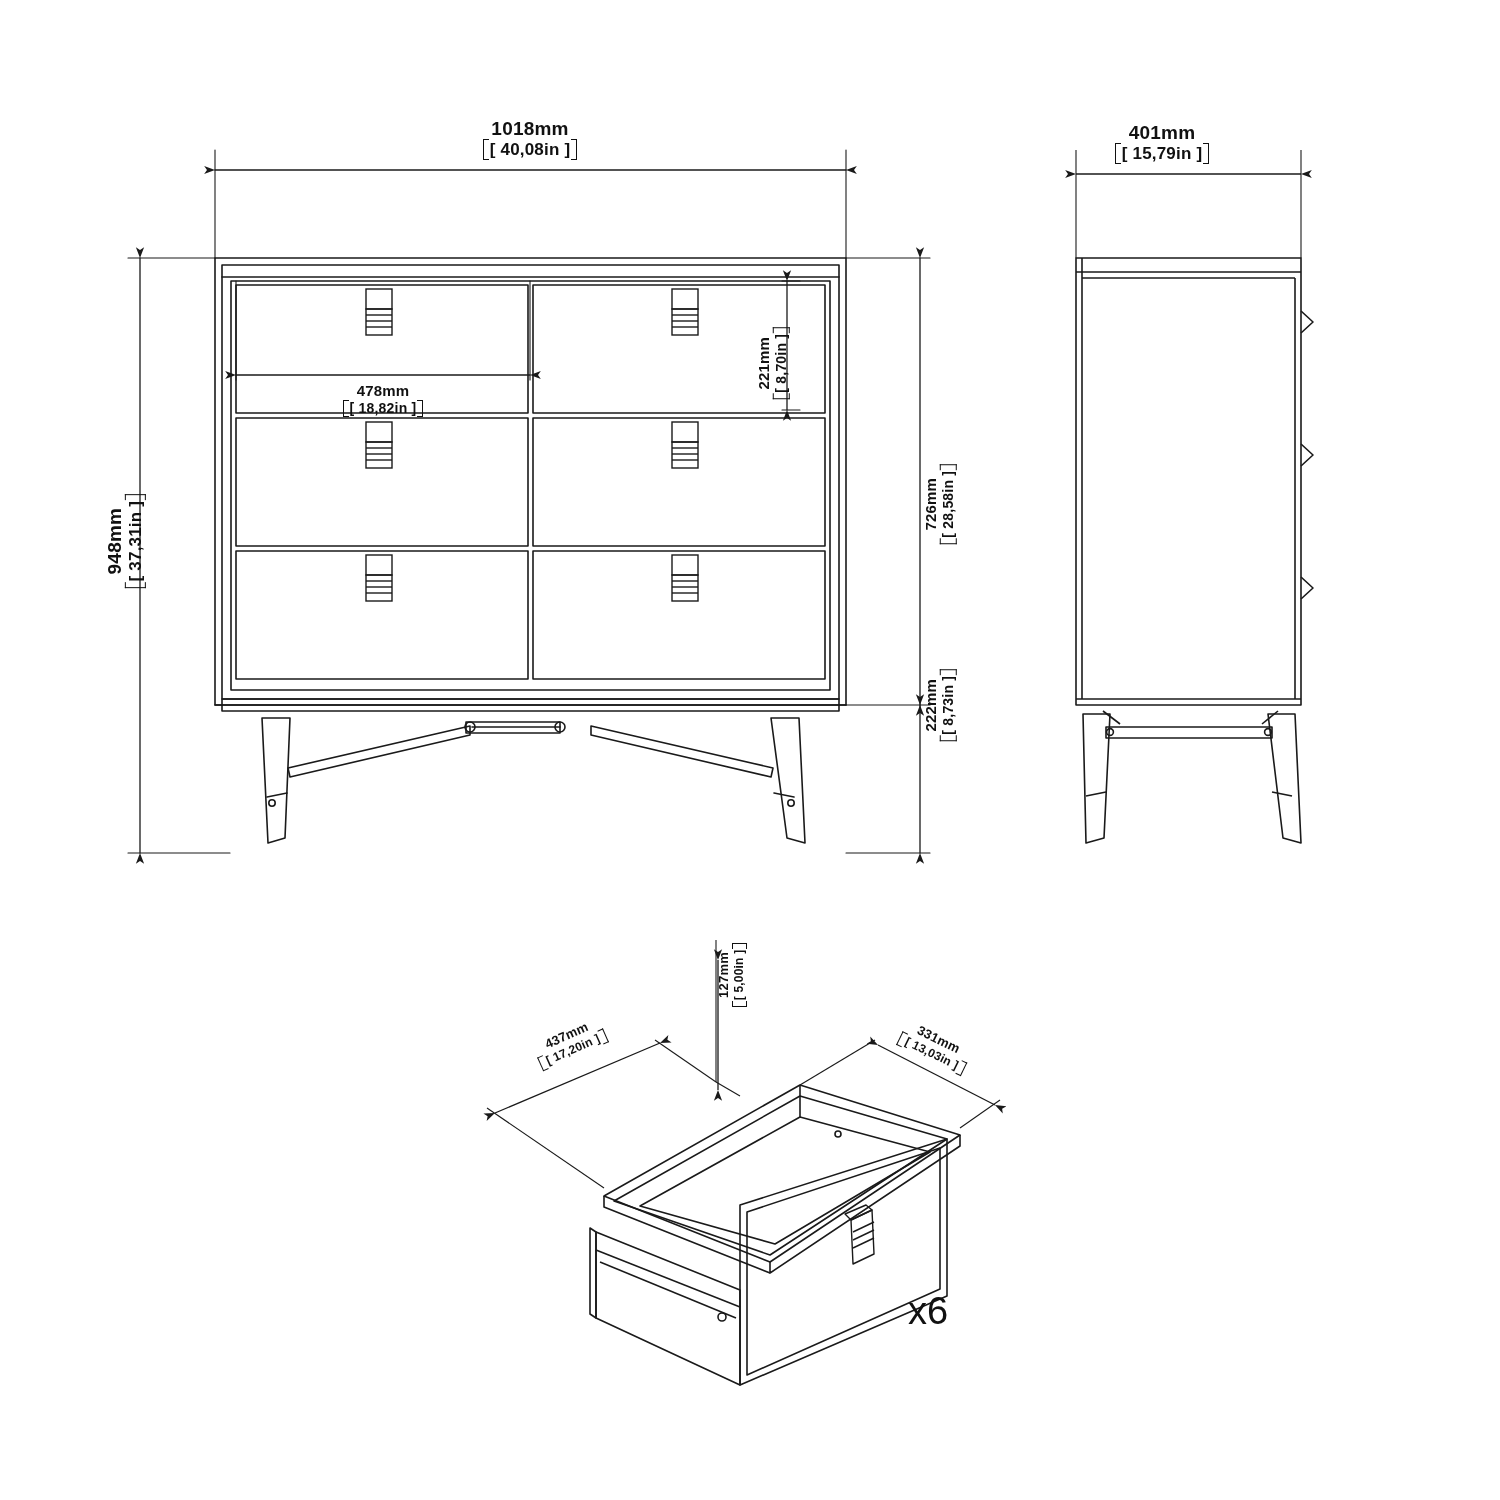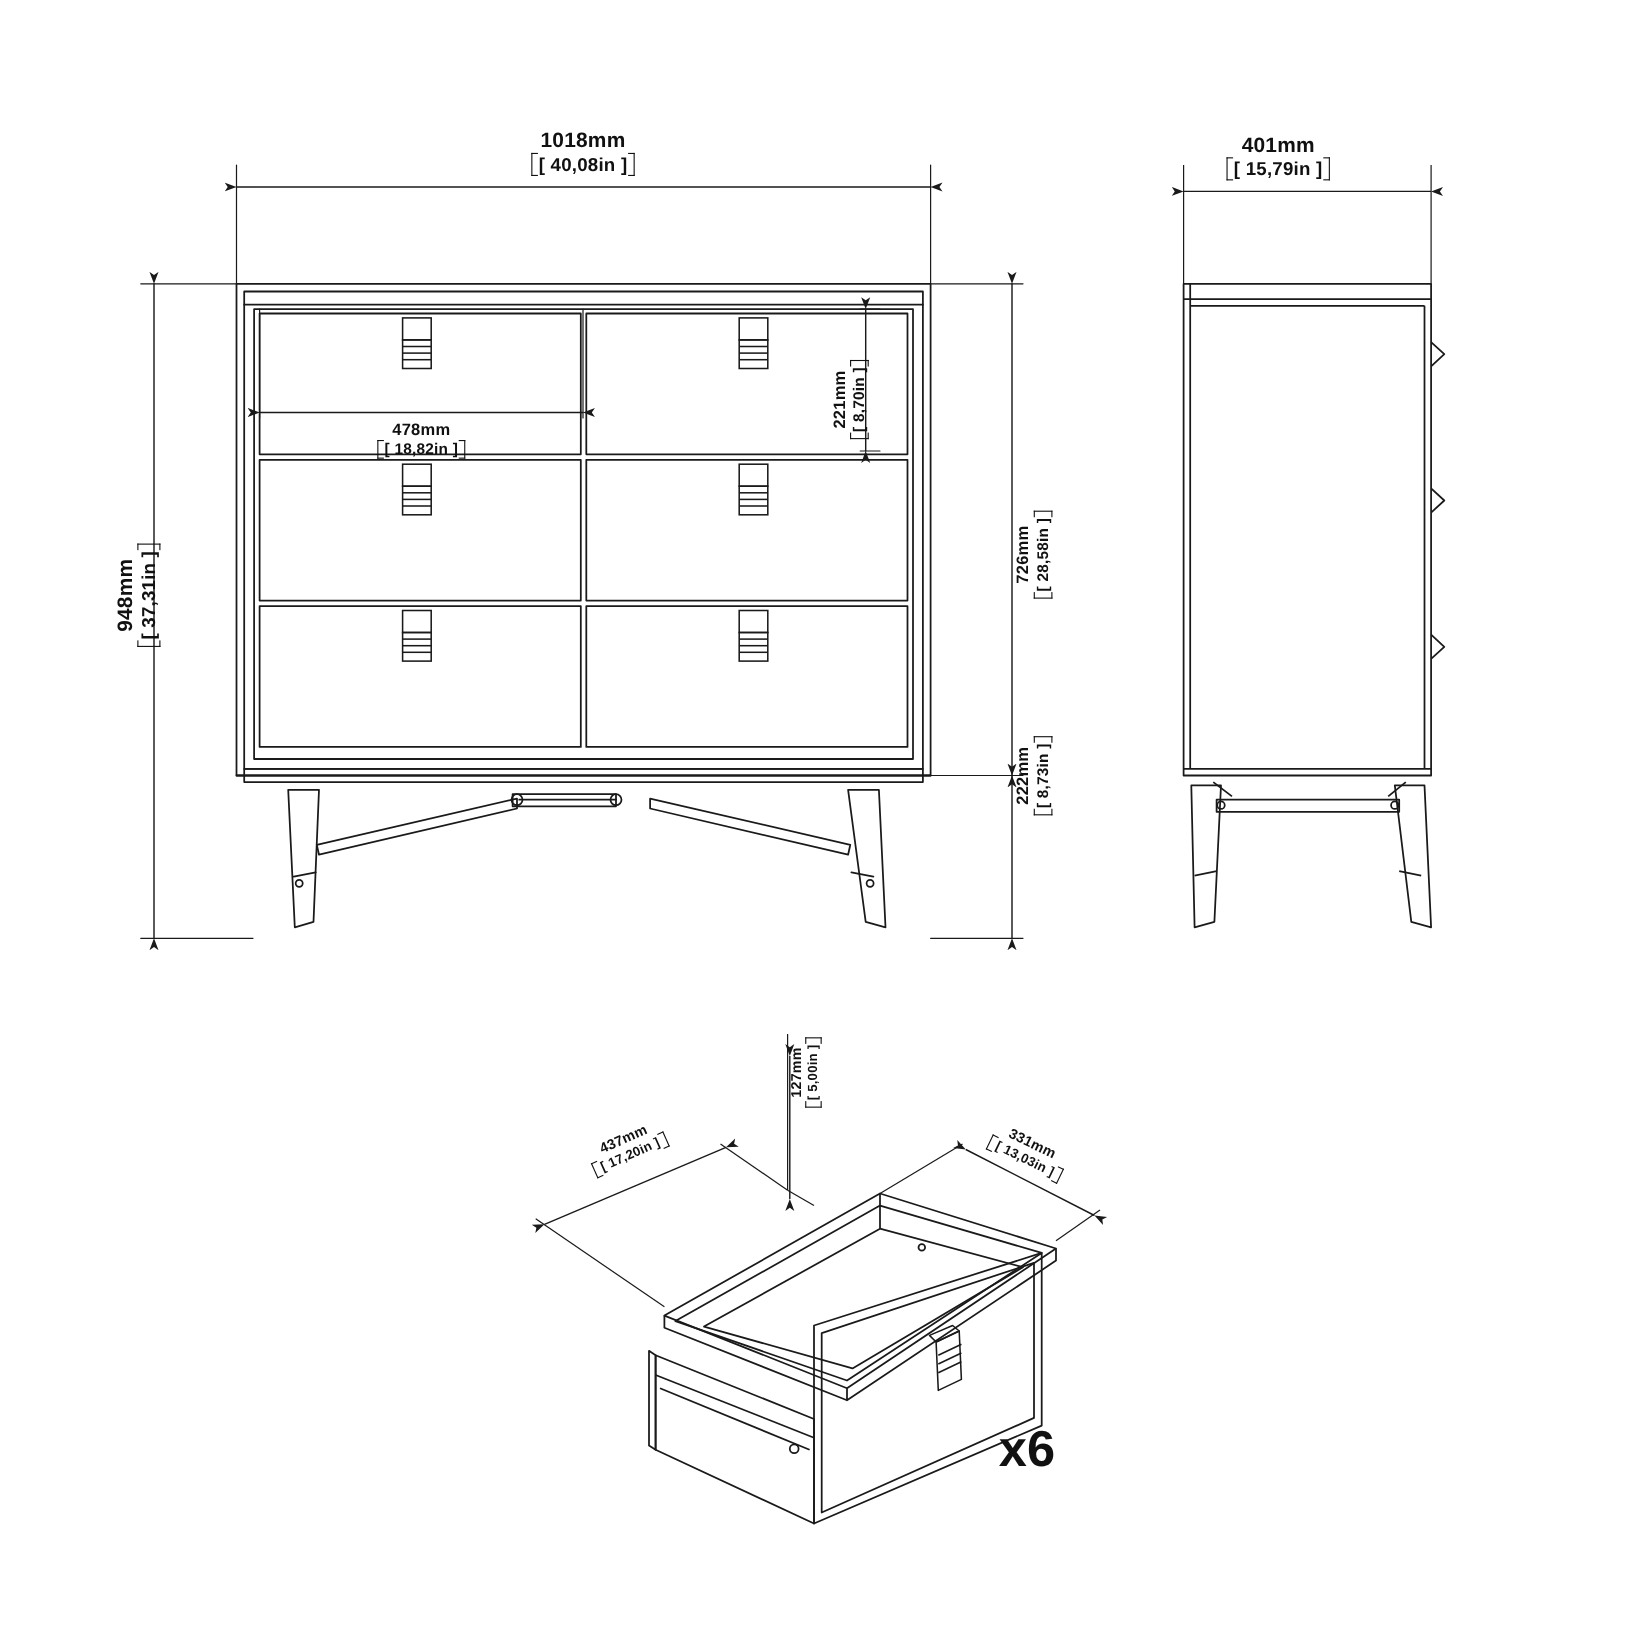--- a/index.html
+++ b/index.html
@@ -38,22 +38,22 @@
   }
   .dimtext .mm { display: block; font-size: 19px; letter-spacing: .2px; }
   .dimtext .in { display: block; font-size: 17px; letter-spacing: .2px; }
   .dimtext.small .mm { font-size: 15px; }
   .dimtext.small .in { font-size: 14px; }
   .dimtext.tiny .mm { font-size: 13px; }
   .dimtext.tiny .in { font-size: 12px; }
   .rot90 { transform: rotate(-90deg); transform-origin: center center; }
   .qty {
     position: absolute;
-    font-weight: bold;
-    font-size: 46px;
+    font-weight: normal;
+    font-size: 38px;
     color: #111;
   }
   .brk {
     position: relative;
     display: inline-block;
     padding: 1px 7px 1px 7px;
   }
   .brk:before, .brk:after {
     content: "";
     position: absolute;

